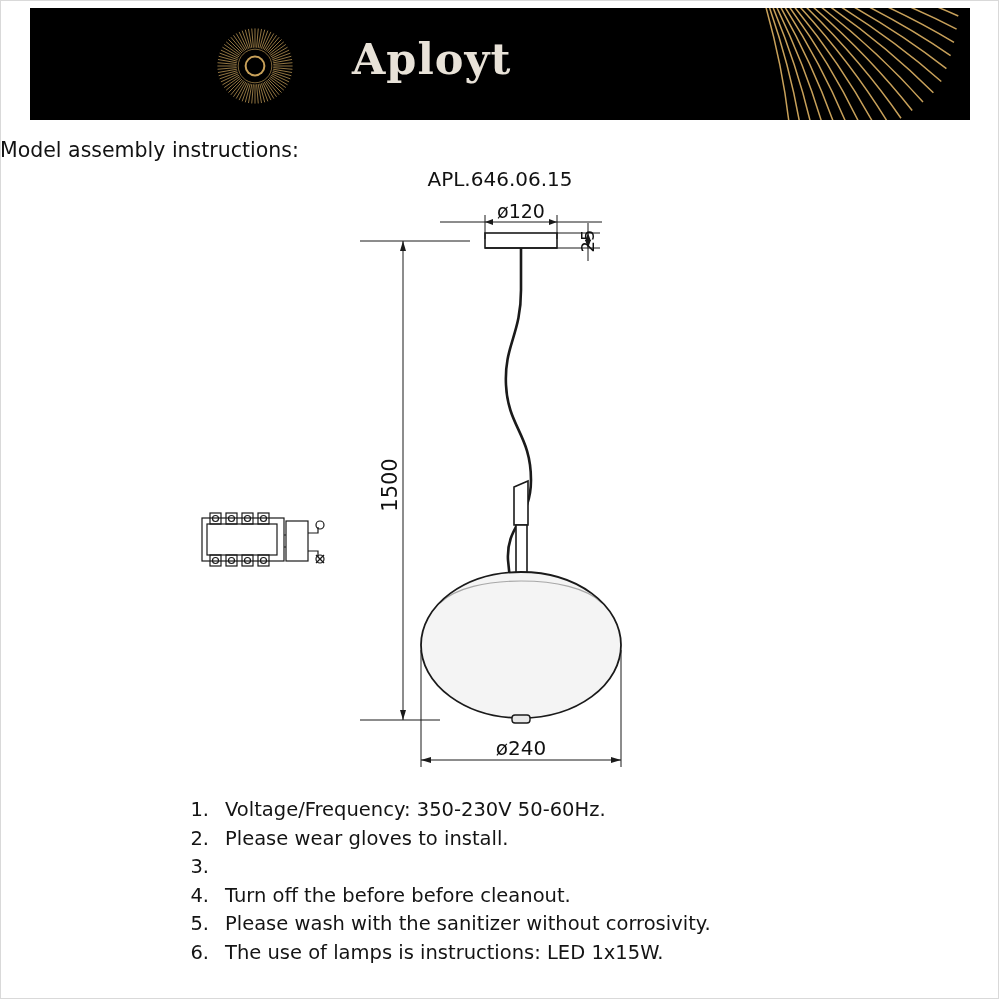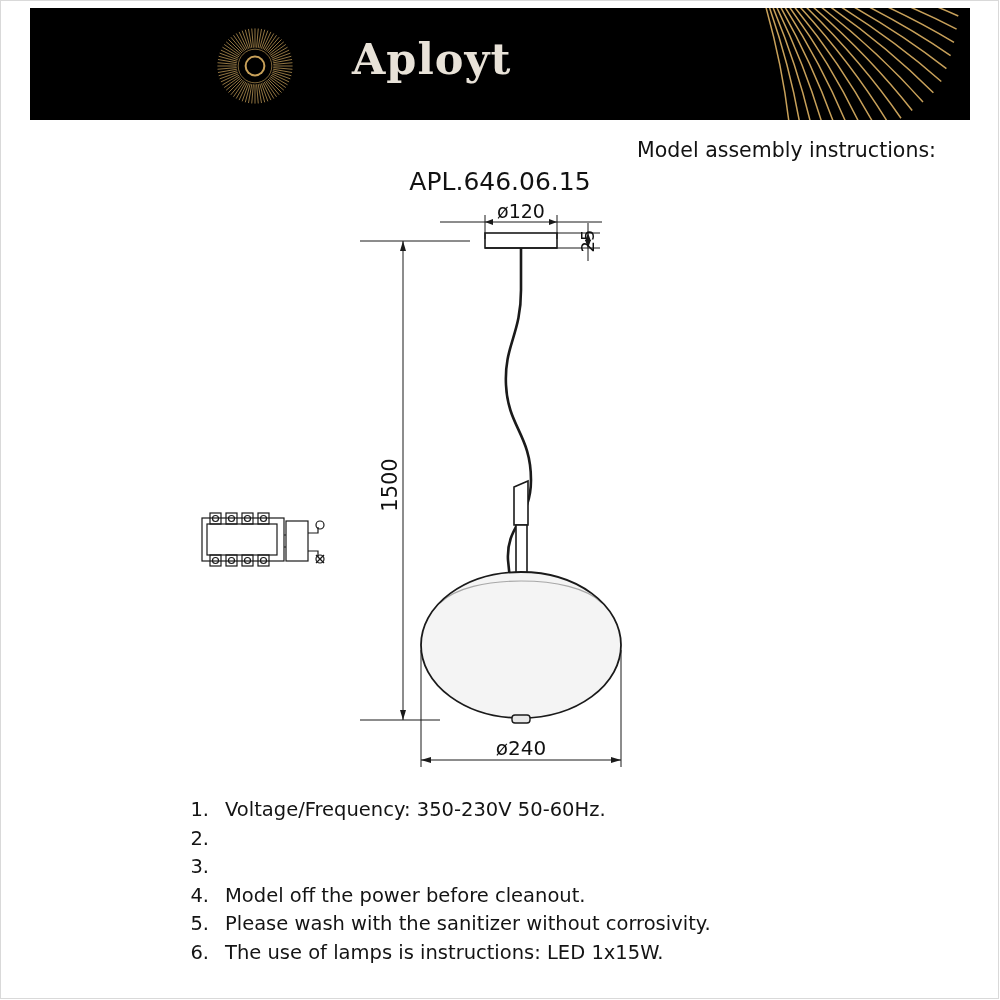--- a/index.html
+++ b/index.html
@@ -56,31 +56,31 @@
     width: 360px;
     height: 200px;
   }
 
   
   .doc-title {
     position: absolute;
     left: 0;
     top: 138px;
     width: 936px;
-    text-align: right;
+    text-align: left;
     font-size: 20.5px;
     color: #121212;
   }
   .doc-code {
     position: absolute;
     left: 0;
     top: 167px;
     width: 1000px;
     text-align: center;
-    font-size: 25px;
+    font-size: 20px;
     color: #121212;
   }
 
   
   .drawing {
     position: absolute;
     left: 0;
     top: 195px;
     width: 996px;
     height: 590px;
@@ -350,27 +350,28 @@
     </svg>
   </div>
 
   <div class="instructions">
     <div class="instr-row">
       <span class="instr-num">1.</span>
       <span class="instr-text">Voltage/Frequency: 350-230V 50-60Hz.</span>
     </div>
     <div class="instr-row">
       <span class="instr-num">2.</span>
+      <span class="instr-text">Please wear gloves to install.</span>
     </div>
     <div class="instr-row">
       <span class="instr-num">3.</span>
     </div>
     <div class="instr-row">
       <span class="instr-num">4.</span>
-      <span class="instr-text">Model off the power before cleanout.</span>
+      <span class="instr-text">Turn off the before before cleanout.</span>
     </div>
     <div class="instr-row">
       <span class="instr-num">5.</span>
       <span class="instr-text">Please wash with the sanitizer without corrosivity.</span>
     </div>
     <div class="instr-row">
       <span class="instr-num">6.</span>
       <span class="instr-text">The use of lamps is instructions: LED 1x15W.</span>
     </div>
   </div>

